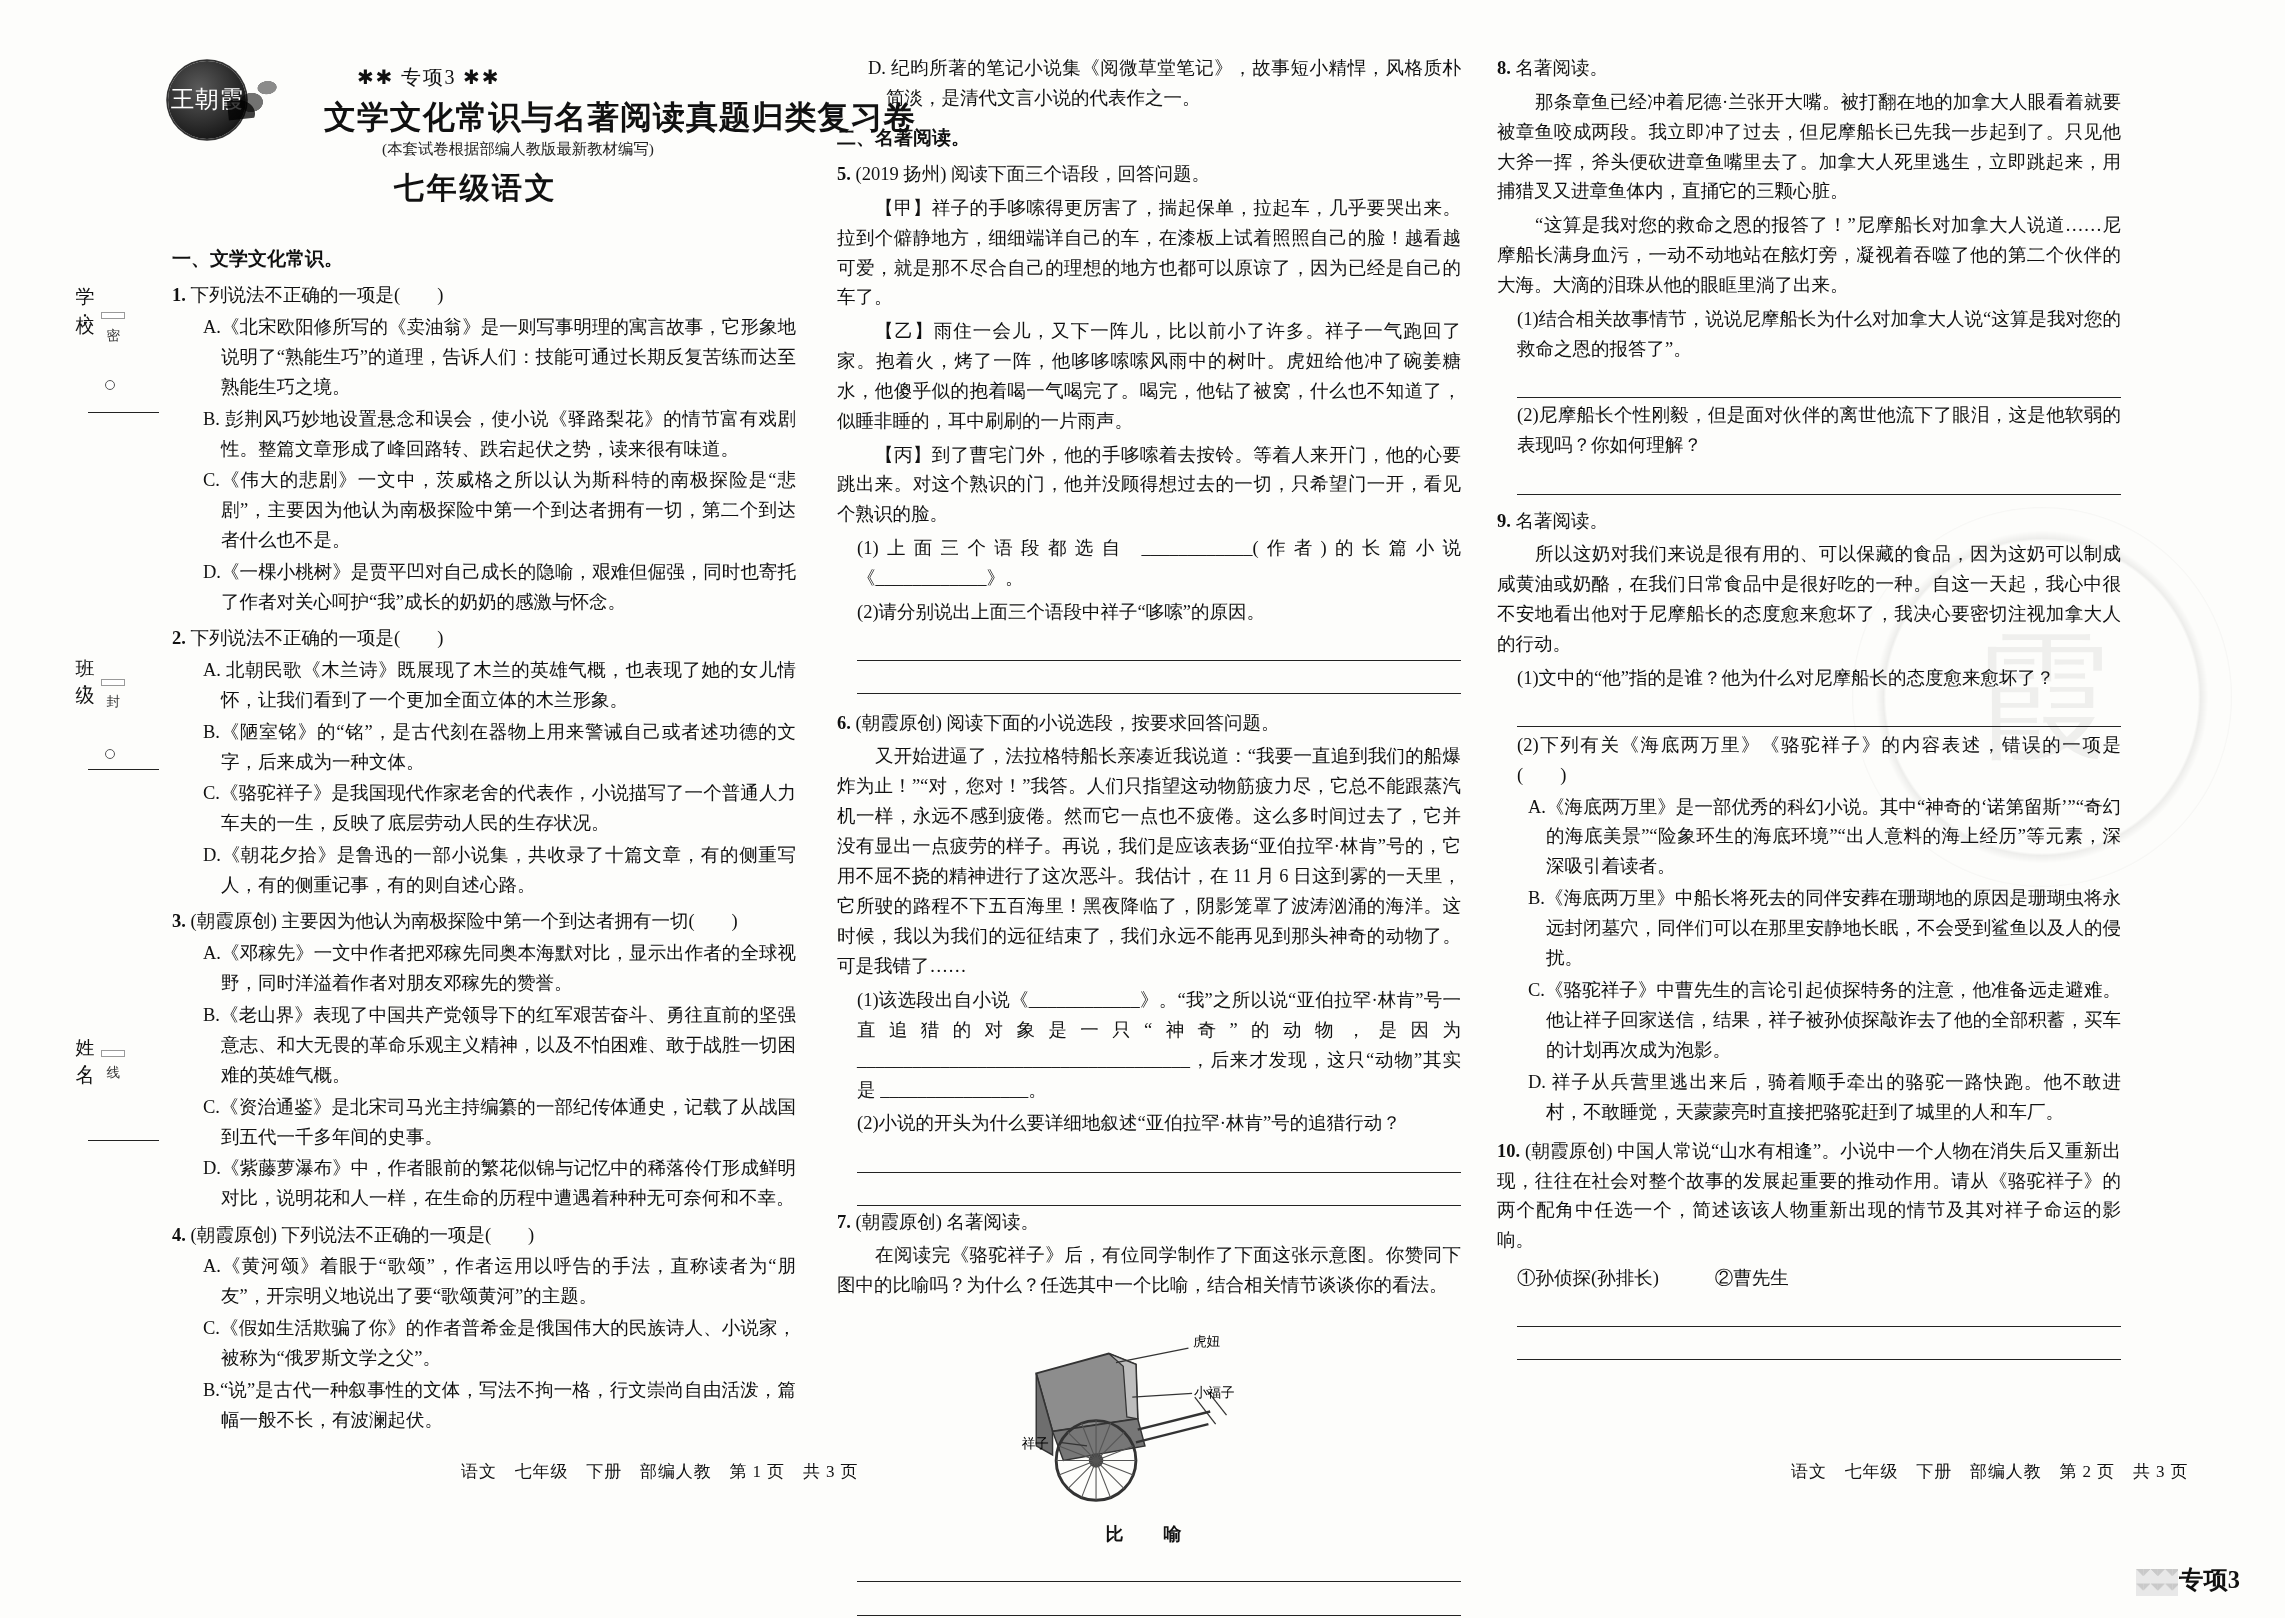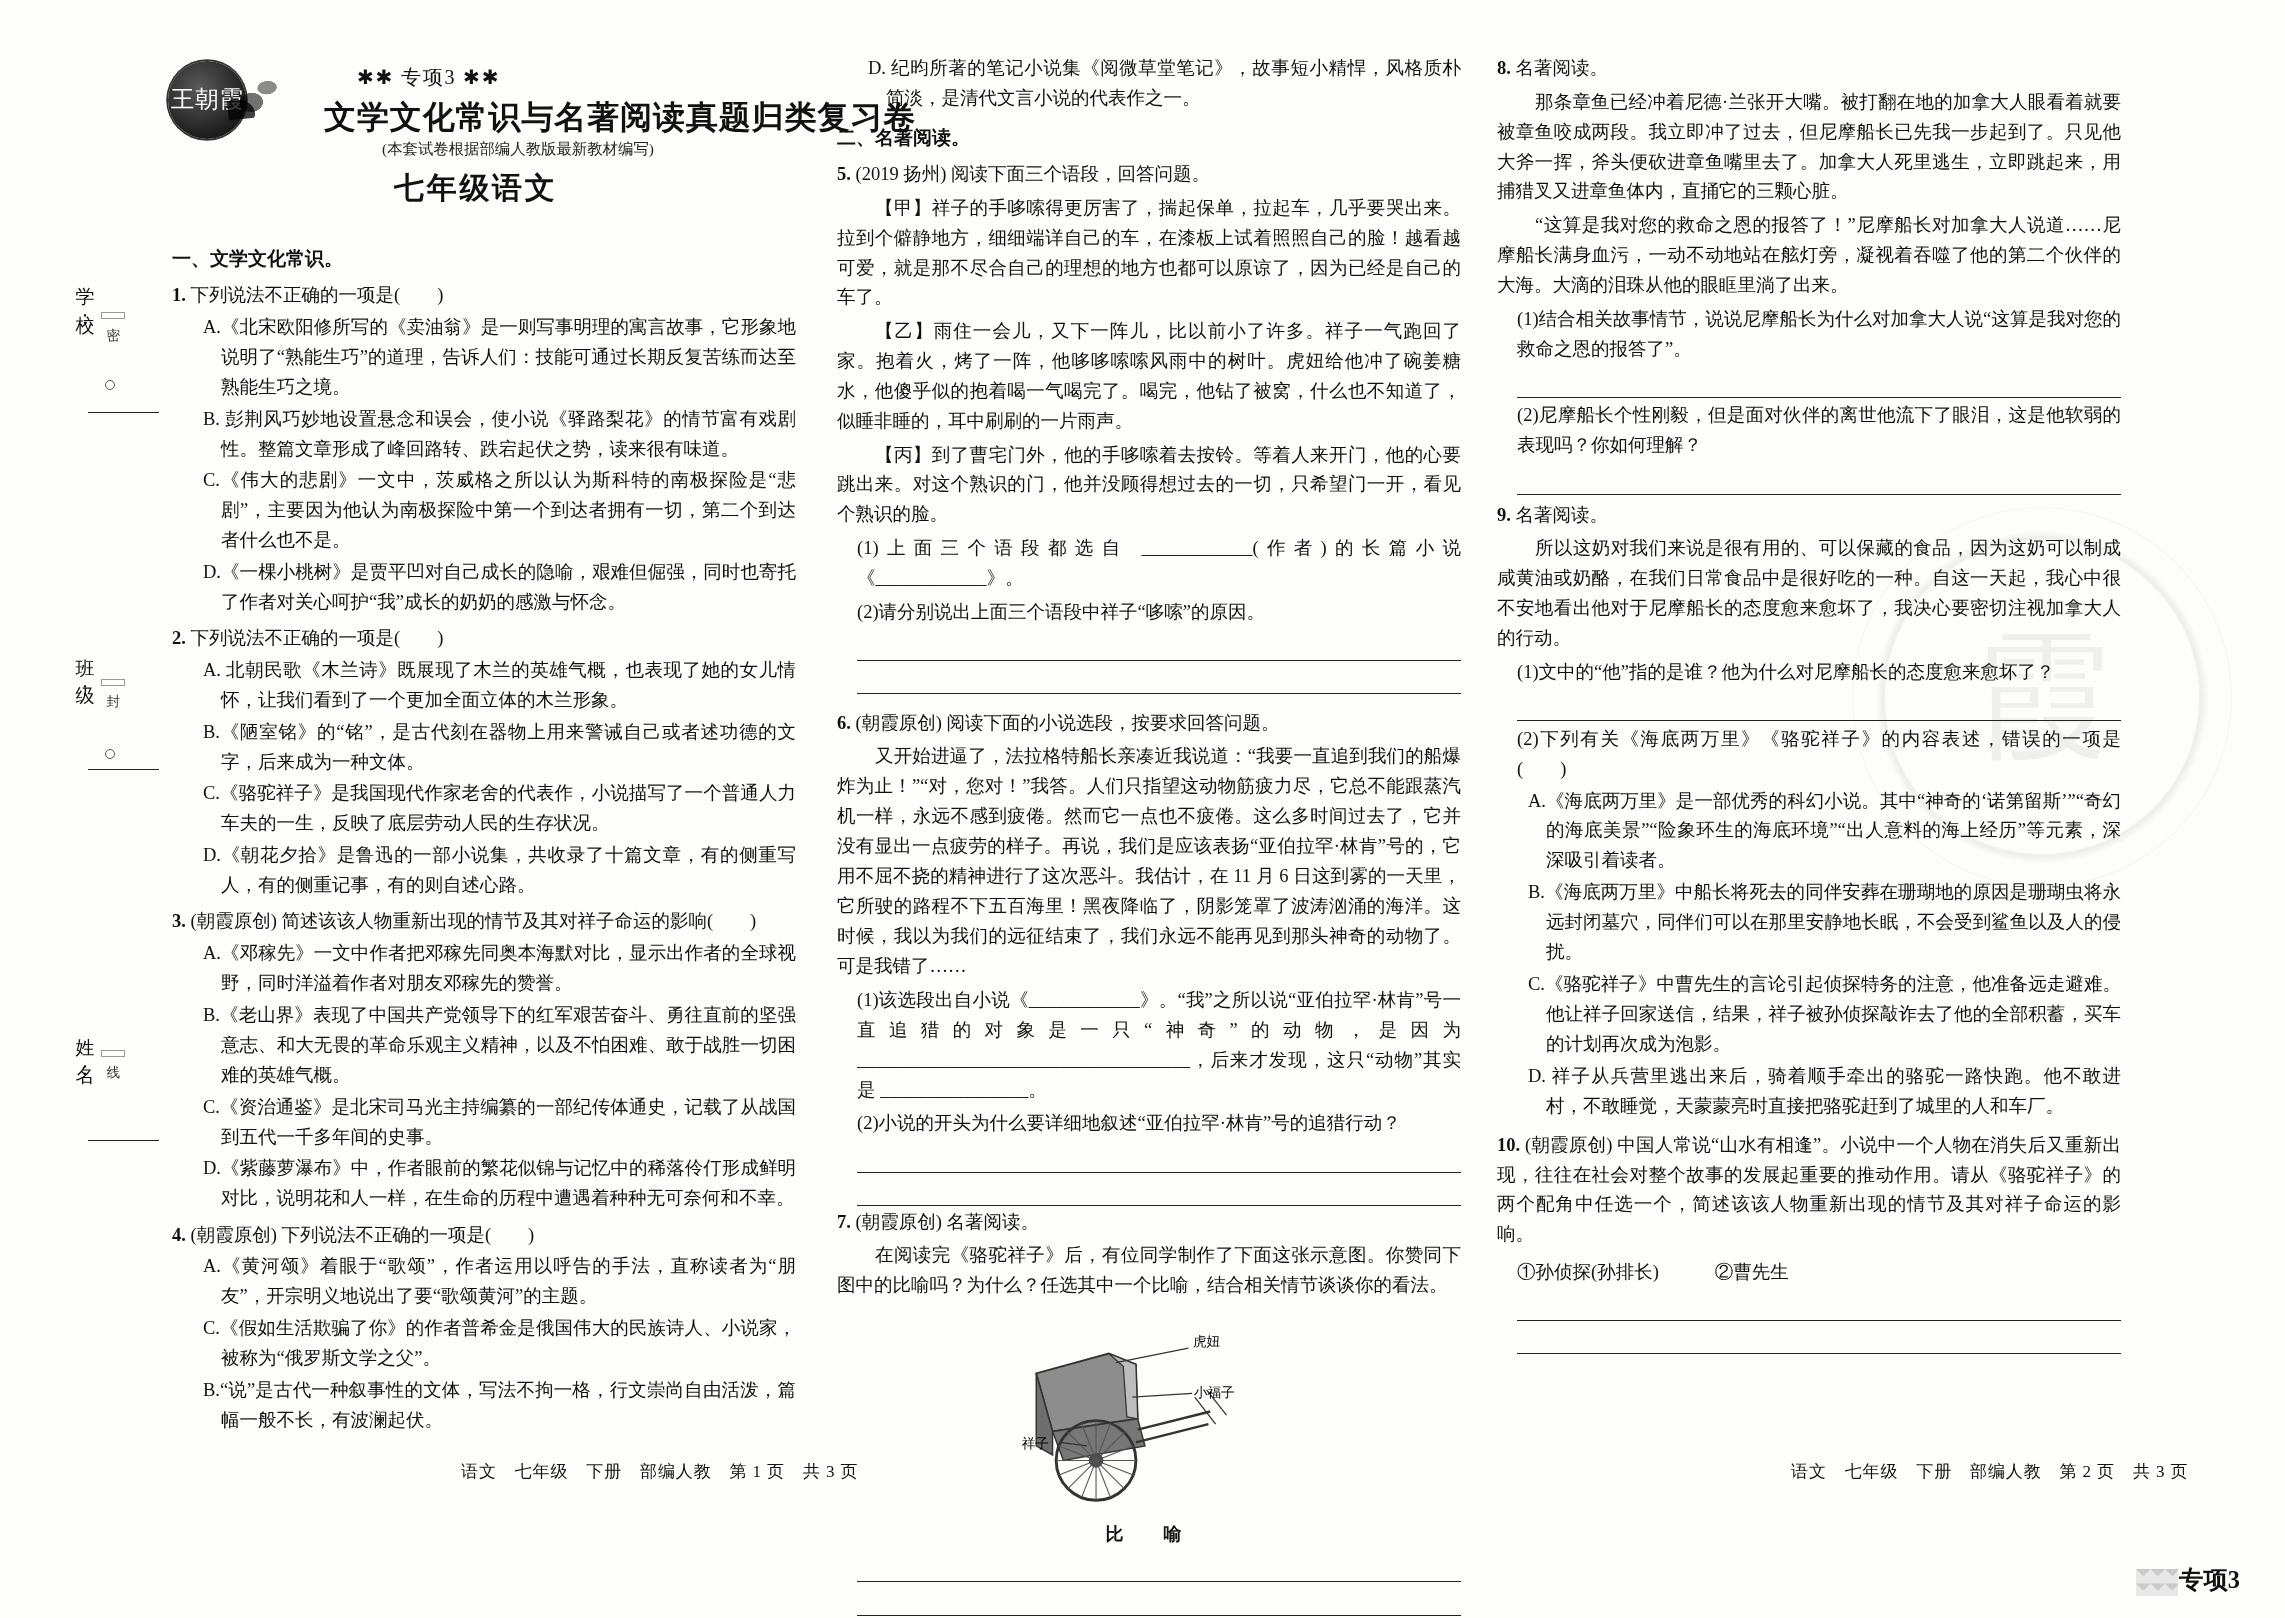--- a/index.html
+++ b/index.html
@@ -300,21 +300,21 @@
       <span>下列说法不正确的一项是(　　)</span>
     </div>
     <div class="opt">A. 北朝民歌《木兰诗》既展现了木兰的英雄气概，也表现了她的女儿情怀，让我们看到了一个更加全面立体的木兰形象。</div>
     <div class="opt">B.《陋室铭》的“铭”，是古代刻在器物上用来警诫自己或者述功德的文字，后来成为一种文体。</div>
     <div class="opt">C.《骆驼祥子》是我国现代作家老舍的代表作，小说描写了一个普通人力车夫的一生，反映了底层劳动人民的生存状况。</div>
     <div class="opt">D.《朝花夕拾》是鲁迅的一部小说集，共收录了十篇文章，有的侧重写人，有的侧重记事，有的则自述心路。</div>
 
     <div class="q">
       <span class="q-num">3.</span>
       <span>(朝霞原创)</span>
-      <span>简述该该人物重新出现的情节及其对祥子命运的影响(　　)</span>
+      <span>主要因为他认为南极探险中第一个到达者拥有一切(　　)</span>
     </div>
     <div class="opt">A.《邓稼先》一文中作者把邓稼先同奥本海默对比，显示出作者的全球视野，同时洋溢着作者对朋友邓稼先的赞誉。</div>
     <div class="opt">B.《老山界》表现了中国共产党领导下的红军艰苦奋斗、勇往直前的坚强意志、和大无畏的革命乐观主义精神，以及不怕困难、敢于战胜一切困难的英雄气概。</div>
     <div class="opt">C.《资治通鉴》是北宋司马光主持编纂的一部纪传体通史，记载了从战国到五代一千多年间的史事。</div>
     <div class="opt">D.《紫藤萝瀑布》中，作者眼前的繁花似锦与记忆中的稀落伶仃形成鲜明对比，说明花和人一样，在生命的历程中遭遇着种种无可奈何和不幸。</div>
 
     <div class="q">
       <span class="q-num">4.</span>
       <span>(朝霞原创)</span>
       <span>下列说法不正确的一项是(　　)</span>
@@ -411,21 +411,21 @@
       <span class="q-num">8.</span>
       <span>名著阅读。</span>
     </div>
     <div class="ind">那条章鱼已经冲着尼德·兰张开大嘴。被打翻在地的加拿大人眼看着就要被章鱼咬成两段。我立即冲了过去，但尼摩船长已先我一步起到了。只见他大斧一挥，斧头便砍进章鱼嘴里去了。加拿大人死里逃生，立即跳起来，用捕猎叉又进章鱼体内，直捅它的三颗心脏。</div>
     <div class="ind">“这算是我对您的救命之恩的报答了！”尼摩船长对加拿大人说道……尼摩船长满身血污，一动不动地站在舷灯旁，凝视着吞噬了他的第二个伙伴的大海。大滴的泪珠从他的眼眶里淌了出来。</div>
     <div class="ind2">(1)结合相关故事情节，说说尼摩船长为什么对加拿大人说“这算是我对您的救命之恩的报答了”。</div>
     <div class="blank-line"></div>
     <div class="ind2">(2)尼摩船长个性刚毅，但是面对伙伴的离世他流下了眼泪，这是他软弱的表现吗？你如何理解？</div>
     <div class="blank-line"></div>
 
-    <div class="q" style="margin-top:6px;">
+    <div class="q" style="margin-top:12px;">
       <span class="q-num">9.</span>
       <span>名著阅读。</span>
     </div>
     <div class="ind">所以这奶对我们来说是很有用的、可以保藏的食品，因为这奶可以制成咸黄油或奶酪，在我们日常食品中是很好吃的一种。自这一天起，我心中很不安地看出他对于尼摩船长的态度愈来愈坏了，我决心要密切注视加拿大人的行动。</div>
     <div class="ind2">(1)文中的“他”指的是谁？他为什么对尼摩船长的态度愈来愈坏了？</div>
     <div class="blank-line"></div>
     <div class="ind2">(2)下列有关《海底两万里》《骆驼祥子》的内容表述，错误的一项是(　　)</div>
     <div class="opt">A.《海底两万里》是一部优秀的科幻小说。其中“神奇的‘诺第留斯’”“奇幻的海底美景”“险象环生的海底环境”“出人意料的海上经历”等元素，深深吸引着读者。</div>
     <div class="opt">B.《海底两万里》中船长将死去的同伴安葬在珊瑚地的原因是珊瑚虫将永远封闭墓穴，同伴们可以在那里安静地长眠，不会受到鲨鱼以及人的侵扰。</div>
     <div class="opt">C.《骆驼祥子》中曹先生的言论引起侦探特务的注意，他准备远走避难。他让祥子回家送信，结果，祥子被孙侦探敲诈去了他的全部积蓄，买车的计划再次成为泡影。</div>

